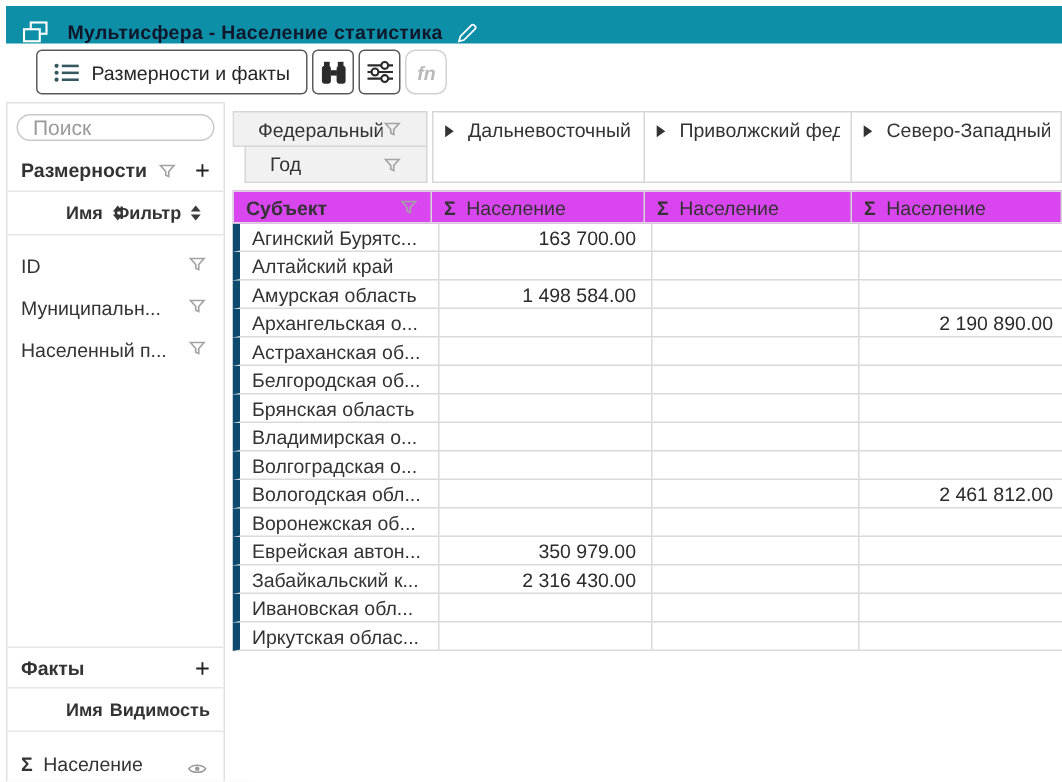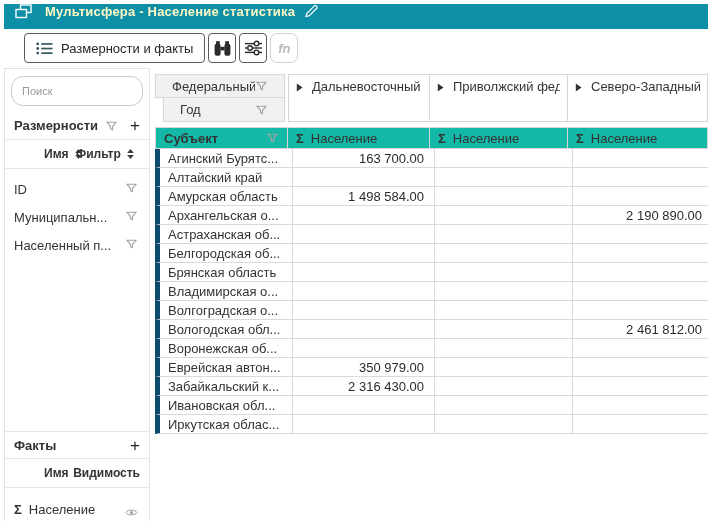--- a/index.html
+++ b/index.html
@@ -9,21 +9,21 @@
     background: #f4f4f4;
     position: relative;
     overflow: hidden;
     color: #333;
   }
   .app { position:absolute; inset:0; background:#fff; }
 
   
   .titlebar {
     position:absolute; top:4px; left:4px; right:0; height:25px;
-    background:#0d8fa8; display:flex; align-items:flex-start; color:#fef9c3;
+    background:#0d8fa8; display:flex; align-items:flex-end; color:#0f172a;
   }
   .titlebar .win-icon { margin:0 13px 0 11px; display:flex; }
   .titlebar .title { font-size:13px; font-weight:600; letter-spacing:.2px; }
   .titlebar .pencil { margin-left:9px; display:flex; cursor:pointer; }
 
   
   .toolbar { position:absolute; top:33px; left:8px; display:flex; gap:3px; height:30px;margin-left:16px; }
   .tbtn {
     background:#fff; border:1px solid #5a5a5a; border-radius:4px;
     display:flex; align-items:center; justify-content:center;
@@ -33,23 +33,23 @@
   .tbtn.iconbtn { width:28px; }
   .tbtn.disabled { border-color:#d2d2d2; color:#b9b9b9; font-style:italic; font-weight:600; width:28px; cursor:default;border-radius:7px; }
 
   
   .sidebar {
     position:absolute; top:68px; left:4px; width:146px; bottom:0;
     background:#fff; border:1px solid #e2e2e2; border-bottom:none;
     display:flex; flex-direction:column; font-size:13px;
   }
   .search {
-    margin:7px 6px 6px; height:30px; width:calc(100% - 12px);
+    margin:7px 6px 6px; height:18px; width:calc(100% - 12px);
     border:1px solid #c9c9c9; border-radius:12px; padding:0 10px;
-    font-size:11px; font-family:"Liberation Sans",sans-serif; color:#4c1d95; outline:none;
+    font-size:14px; font-family:"Liberation Sans",sans-serif; color:#4c1d95; outline:none;
   }
   .search::placeholder { color:#9a9a9a; }
   .sec-head {
     display:flex; align-items:center; height:28px; padding:0 9px;
     border-bottom:1px solid #e6e6e6; font-weight:700; color:#333;
   }
   .sec-head .spacegrow { flex:1; }
   .sec-head .plus { font-size:17px; font-weight:400; color:#222; cursor:pointer; line-height:1; }
   .sec-head .funnel { margin-right:12px; display:flex; cursor:pointer; }
   .cols-row {
@@ -87,21 +87,21 @@
   .corner.r2 { grid-row:2; margin-left:8px; margin-top:-1px; }
   .group {
     grid-row:1/3; background:#fff; border:1px solid #d7d7d7;
     display:flex; align-items:flex-start; padding:4px 7px; gap:9px;
     white-space:nowrap; overflow:hidden; cursor:pointer;
   }
   .group + .group { border-left:0; }
   .group .gl { overflow:hidden; }
   .gaprow { grid-row:3; grid-column:1/5; background:#fff; }
   .mcell {
-    grid-row:4; background:#14b8a6; border:1px solid #d7d7d7; border-left:0;
+    grid-row:4; background:#d946ef; border:1px solid #d7d7d7; border-left:0;
     display:flex; align-items:center; padding:0 8px; gap:0;
   }
   .mcell.first { border-left:1px solid #d7d7d7; font-weight:700; }
   .mcell .lbl { flex:1; white-space:nowrap; overflow:hidden; }
   .msig { font-weight:700; margin-right:7px; }
 
   .rows { overflow:hidden; }
   .prow {
     display:grid; grid-template-columns:133px 142px 138px 140px;
     height:19px; border-bottom:1px solid #dadada; border-left:5px solid #0c4a6e;

